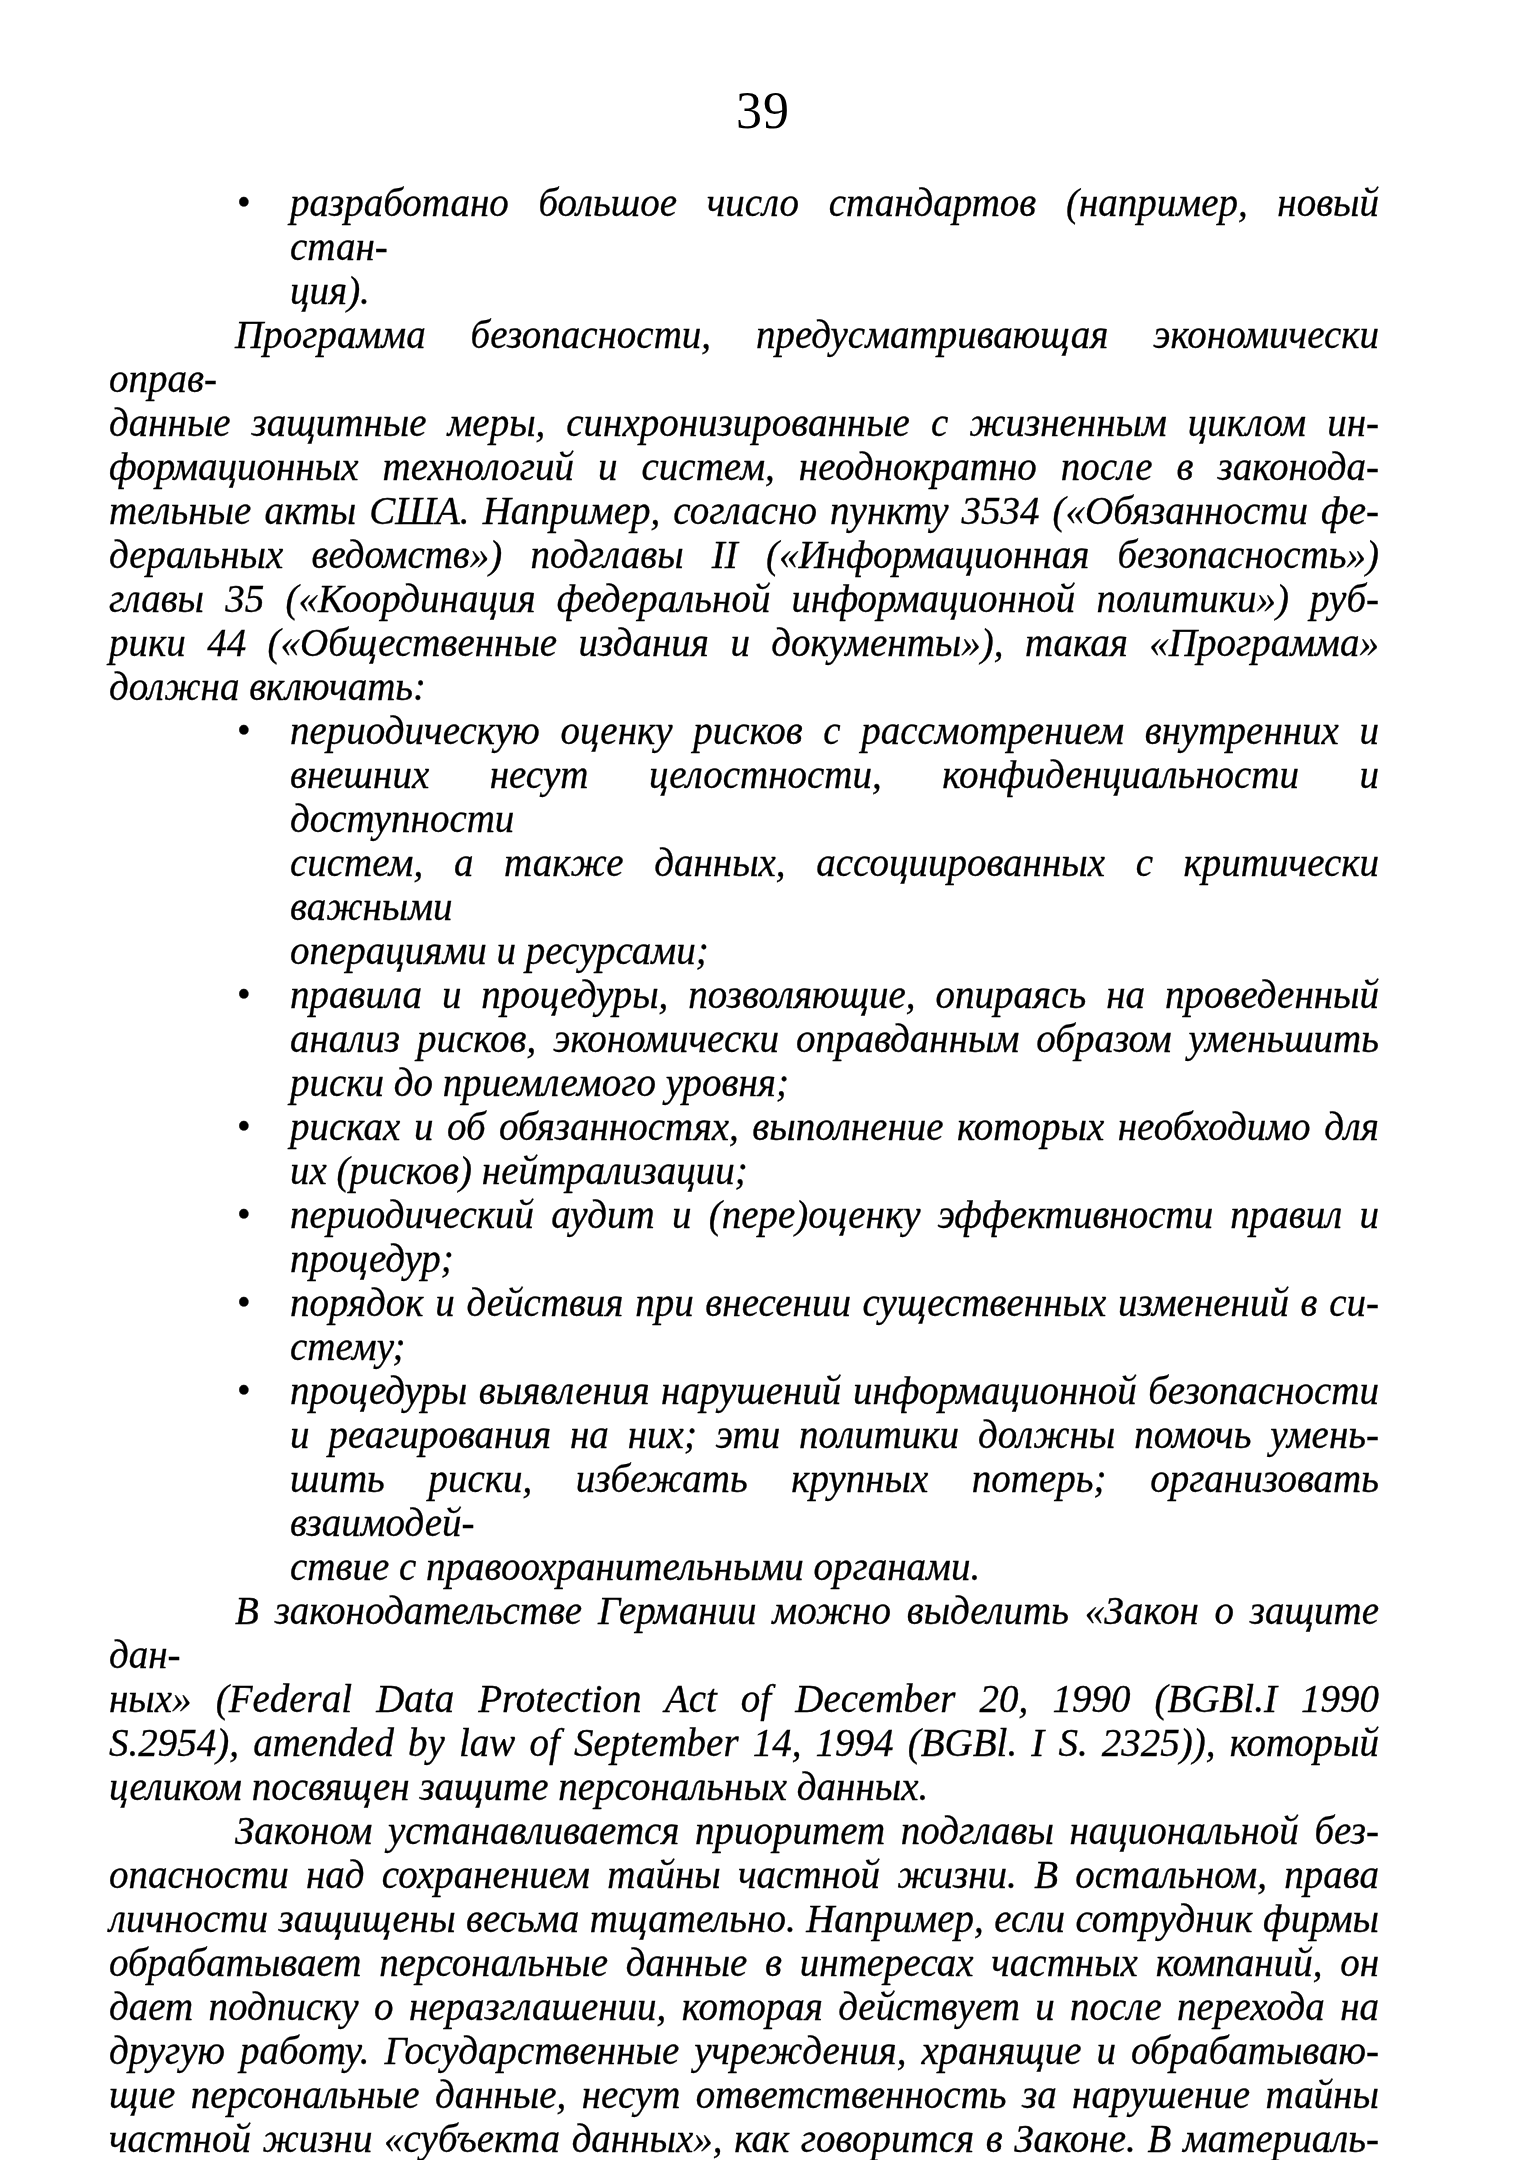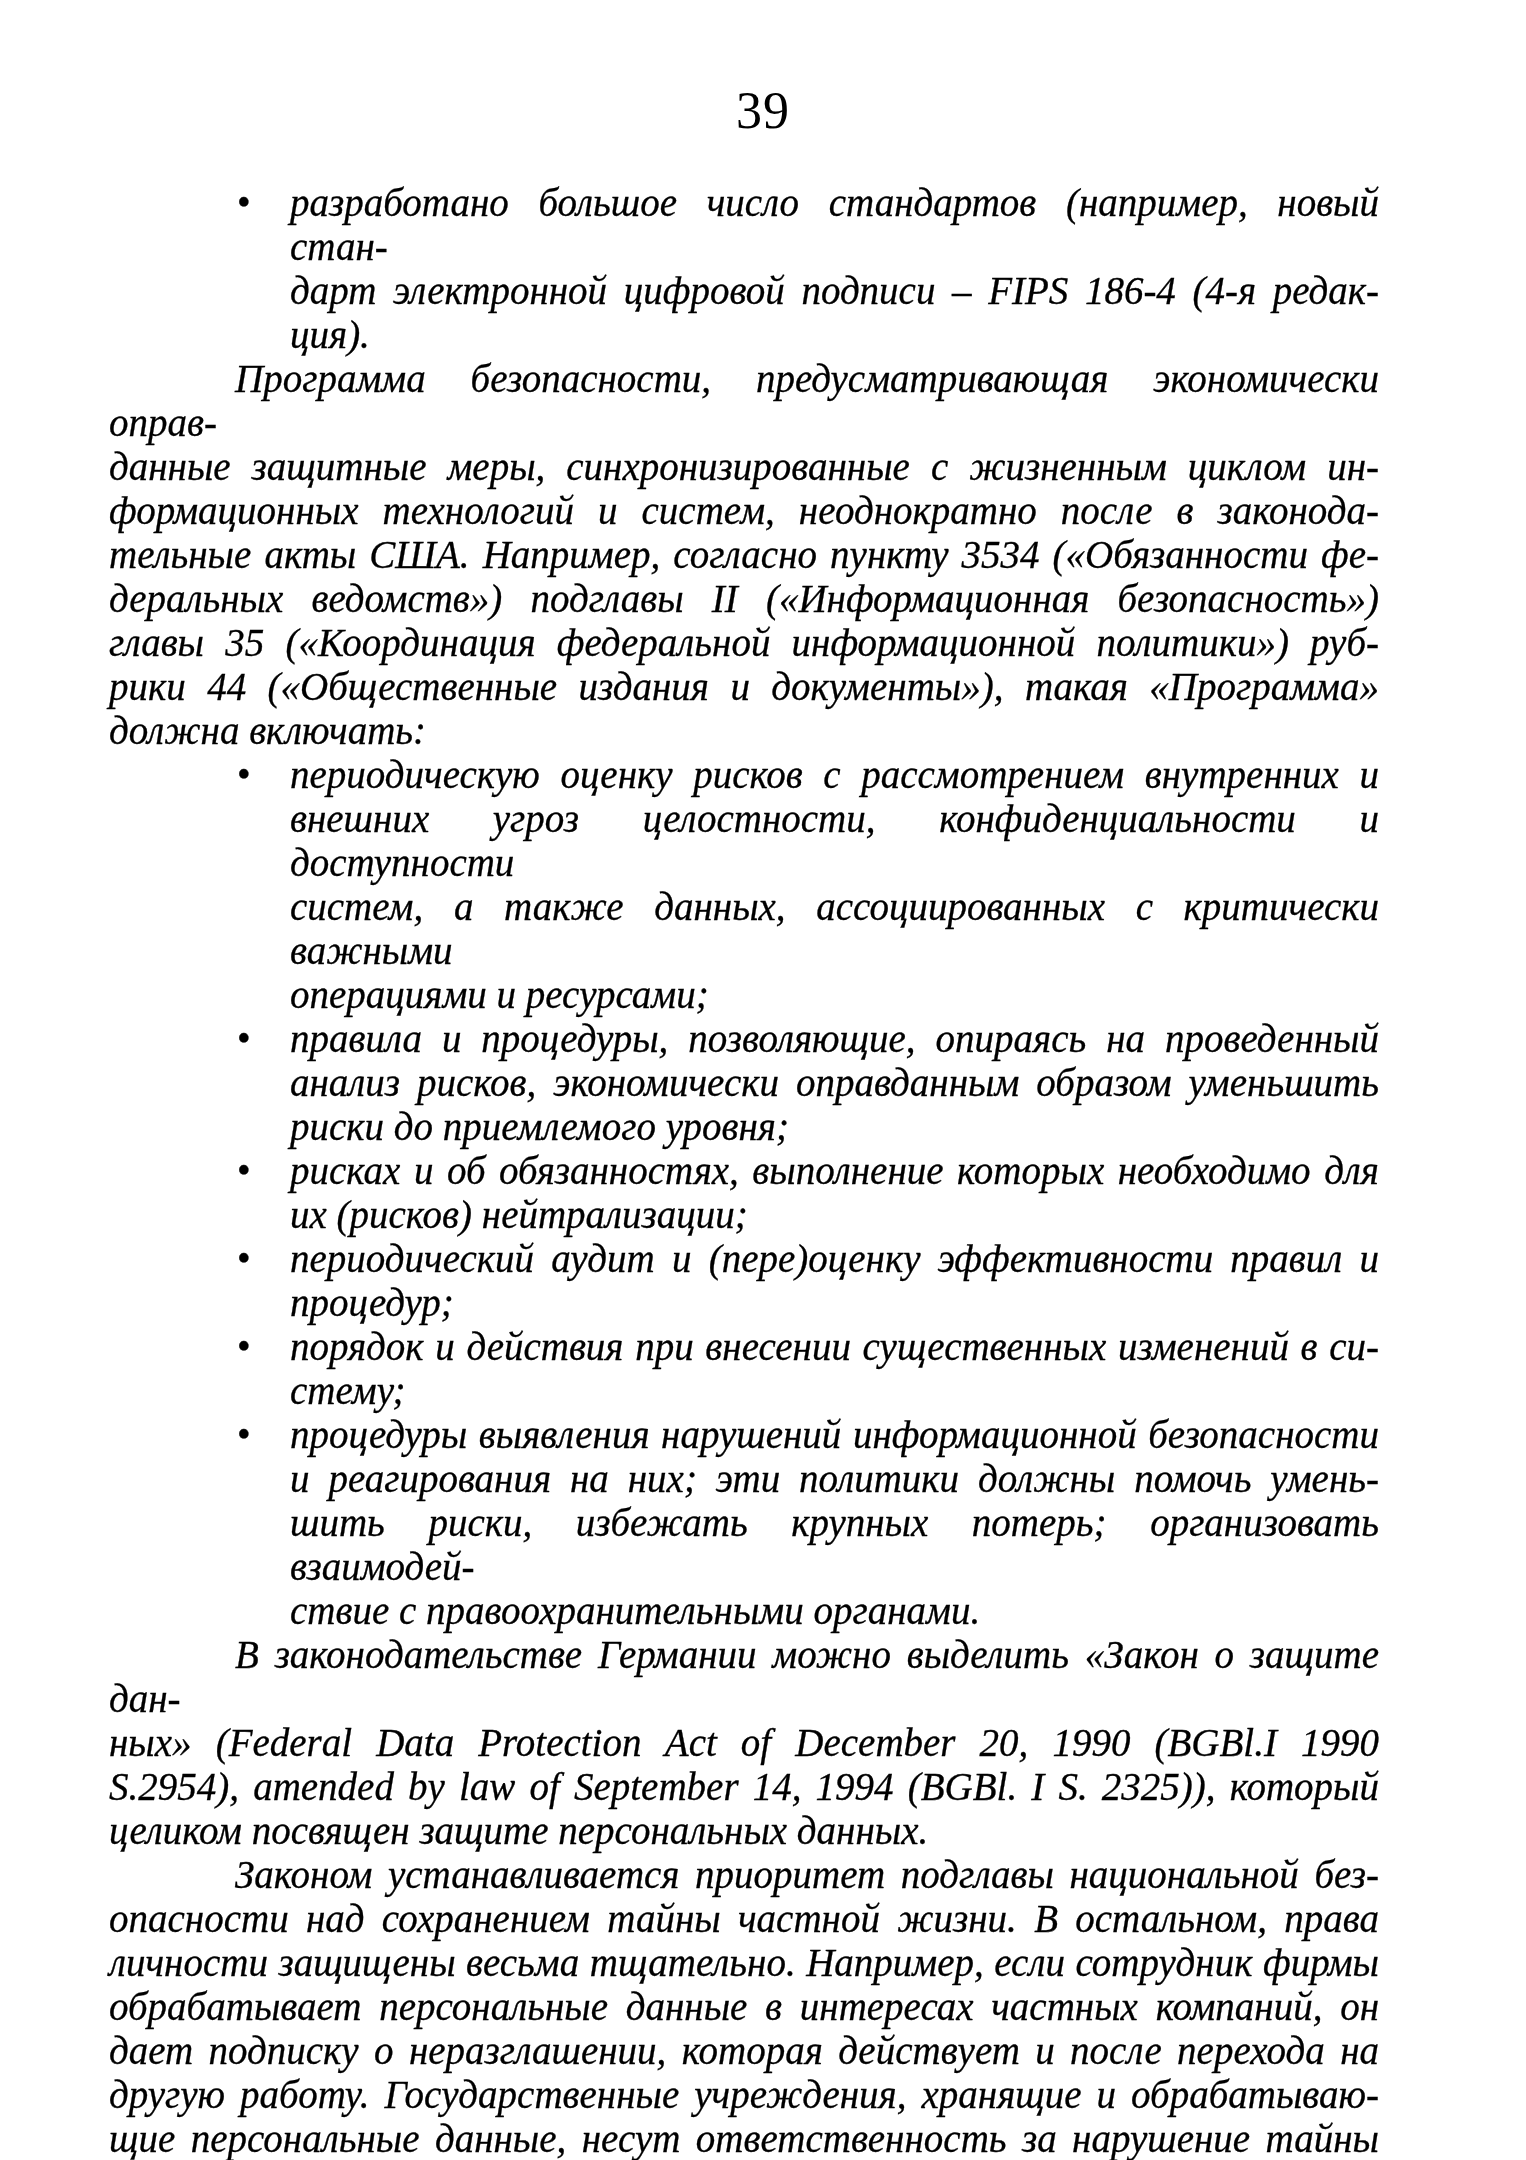--- a/index.html
+++ b/index.html
@@ -72,41 +72,40 @@
 
 <div class="page">
 
   <div class="pagenum">39</div>
 
   <div class="text-block">
 
     <div class="bullet-item">
       <span class="marker">•</span>
       <div class="ln j">разработано большое число стандартов (например, новый стан-</div>
-      <div class="ln j">дарт электронной цифровой подписи – FIPS 186-4 (4-я редак-</div>
       <div class="ln">ция).</div>
     </div>
 
     <div class="paragraph">
       <div class="ln j ind">Программа безопасности, предусматривающая экономически оправ-</div>
       <div class="ln j">данные защитные меры, синхронизированные с жизненным циклом ин-</div>
       <div class="ln j">формационных технологий и систем, неоднократно после в законода-</div>
       <div class="ln j">тельные акты США. Например, согласно пункту 3534 («Обязанности фе-</div>
       <div class="ln j">деральных ведомств») подглавы II («Информационная безопасность»)</div>
       <div class="ln j">главы 35 («Координация федеральной информационной политики») руб-</div>
       <div class="ln j">рики 44 («Общественные издания и документы»), такая «Программа»</div>
       <div class="ln">должна включать:</div>
     </div>
 
     <div class="bullet-list">
 
       <div class="bullet-item">
         <span class="marker">•</span>
         <div class="ln j">периодическую оценку рисков с рассмотрением внутренних и</div>
-        <div class="ln j">внешних угроз целостности, конфиденциальности и доступности</div>
+        <div class="ln j">внешних несут целостности, конфиденциальности и доступности</div>
         <div class="ln j">систем, а также данных, ассоциированных с критически важными</div>
         <div class="ln">операциями и ресурсами;</div>
       </div>
 
       <div class="bullet-item">
         <span class="marker">•</span>
         <div class="ln j">правила и процедуры, позволяющие, опираясь на проведенный</div>
         <div class="ln j">анализ рисков, экономически оправданным образом уменьшить</div>
         <div class="ln">риски до приемлемого уровня;</div>
       </div>

